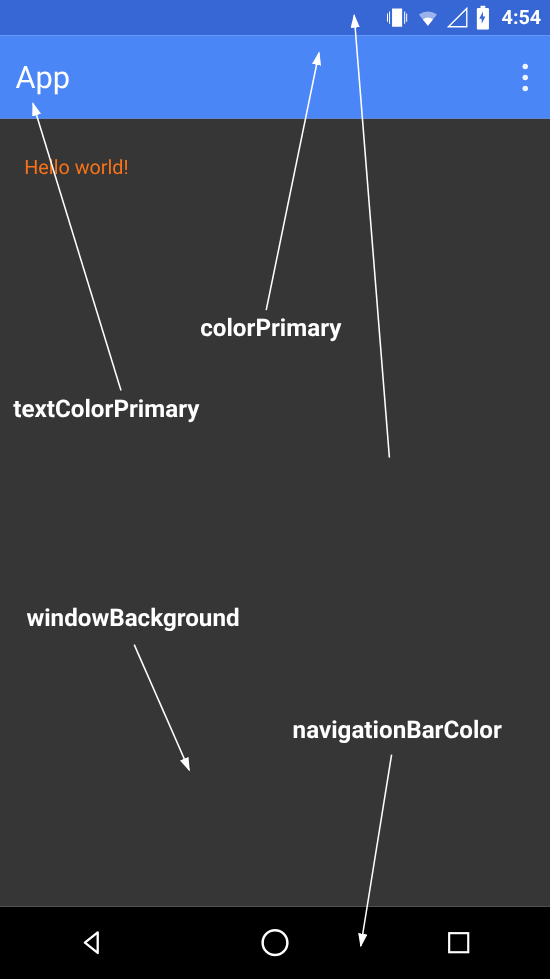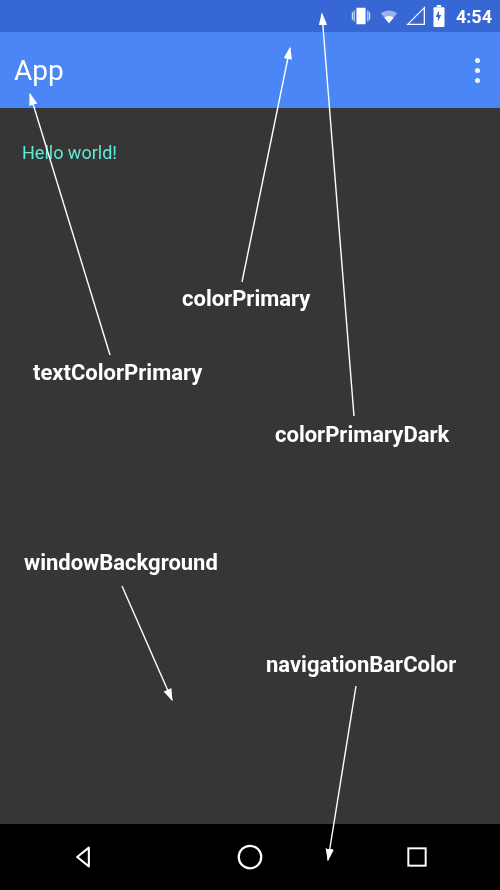--- a/index.html
+++ b/index.html
@@ -47,21 +47,21 @@
     }
     .content {
       height: calc(890px - 32px - 76px - 66px);
       background: #363636;
       position: relative;
       color: white;
     }
     .hello {
       position: absolute;
       top: 34px; left: 22px;
-      color: #5eead4;
+      color: #f97316;
       font-size: 18px;
     }
     .label {
       position: absolute;
       color: white;
       font-size: 22px;
       font-weight: 700;
     }
     .nav-bar {
       height: 66px;
@@ -118,22 +118,21 @@
     <span class="dot"></span>
       <span class="dot"></span>
       <span class="dot"></span>
   </div>
 </div>
 
 <div class="content">
   <span class="hello">Hello world!</span>
 
   <span class="label" style="top:178px; left:182px;">colorPrimary</span>
-  <span class="label" style="top:252px; left:33px;">textColorPrimary</span>
-  <span class="label" style="top:314px; left:275px;">colorPrimaryDark</span>
+  <span class="label" style="top:252px; left:12px;">textColorPrimary</span>
   <span class="label" style="top:442px; left:24px;">windowBackground</span>
   <span class="label" style="top:544px; left:266px;">navigationBarColor</span>
 </div>
 
 <div class="nav-bar">
   <div class="nbtn">
     <svg width="28" height="28" viewBox="0 0 24 24" fill="none" stroke="white" stroke-width="1.8">
         <path d="M17 4L7 12l10 8z" stroke-linejoin="round"></path>
       </svg>
   </div>

